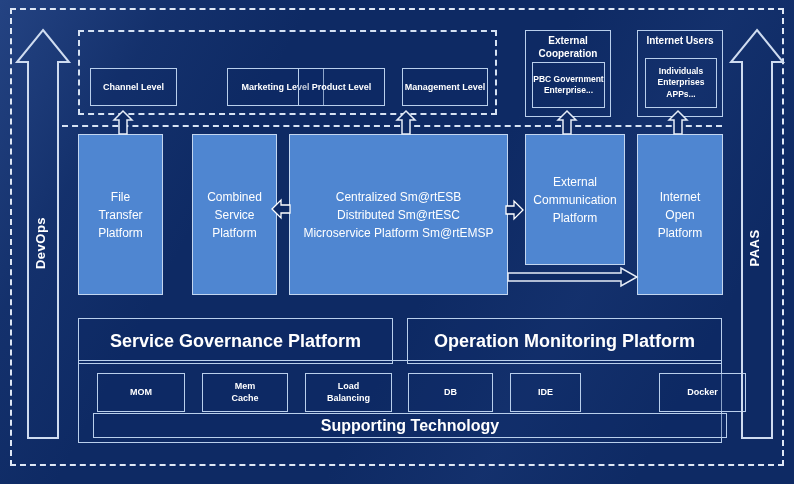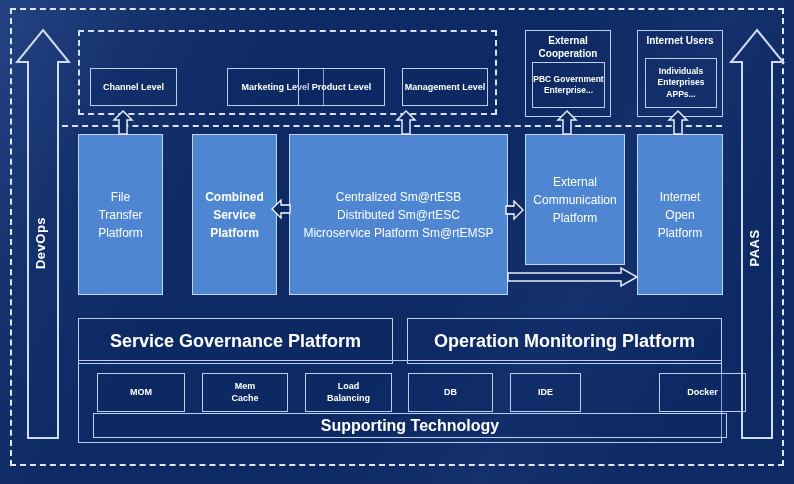--- a/index.html
+++ b/index.html
@@ -75,21 +75,21 @@
 APPs...</div>
   </div>
 
   <div class="abs hsep"></div>
 
   <div class="abs box-light plat pre" style="left:78px;top:134px;width:85px;height:161px;">
     <span class="pre">File
 Transfer
 Platform</span>
   </div>
-  <div class="abs box-light plat pre" style="left:192px;top:134px;width:85px;height:161px;font-weight:bold;">
+  <div class="abs box-light plat pre" style="left:192px;top:134px;width:85px;height:161px;">
     <span class="pre">Combined
 Service
 Platform</span>
   </div>
   <div class="abs box-light plat pre" style="left:289px;top:134px;width:219px;height:161px;">
     <span class="pre">Centralized Sm@rtESB
 Distributed Sm@rtESC
 Microservice Platform Sm@rtEMSP</span>
   </div>
   <div class="abs box-light plat pre" style="left:525px;top:134px;width:100px;height:131px;">

